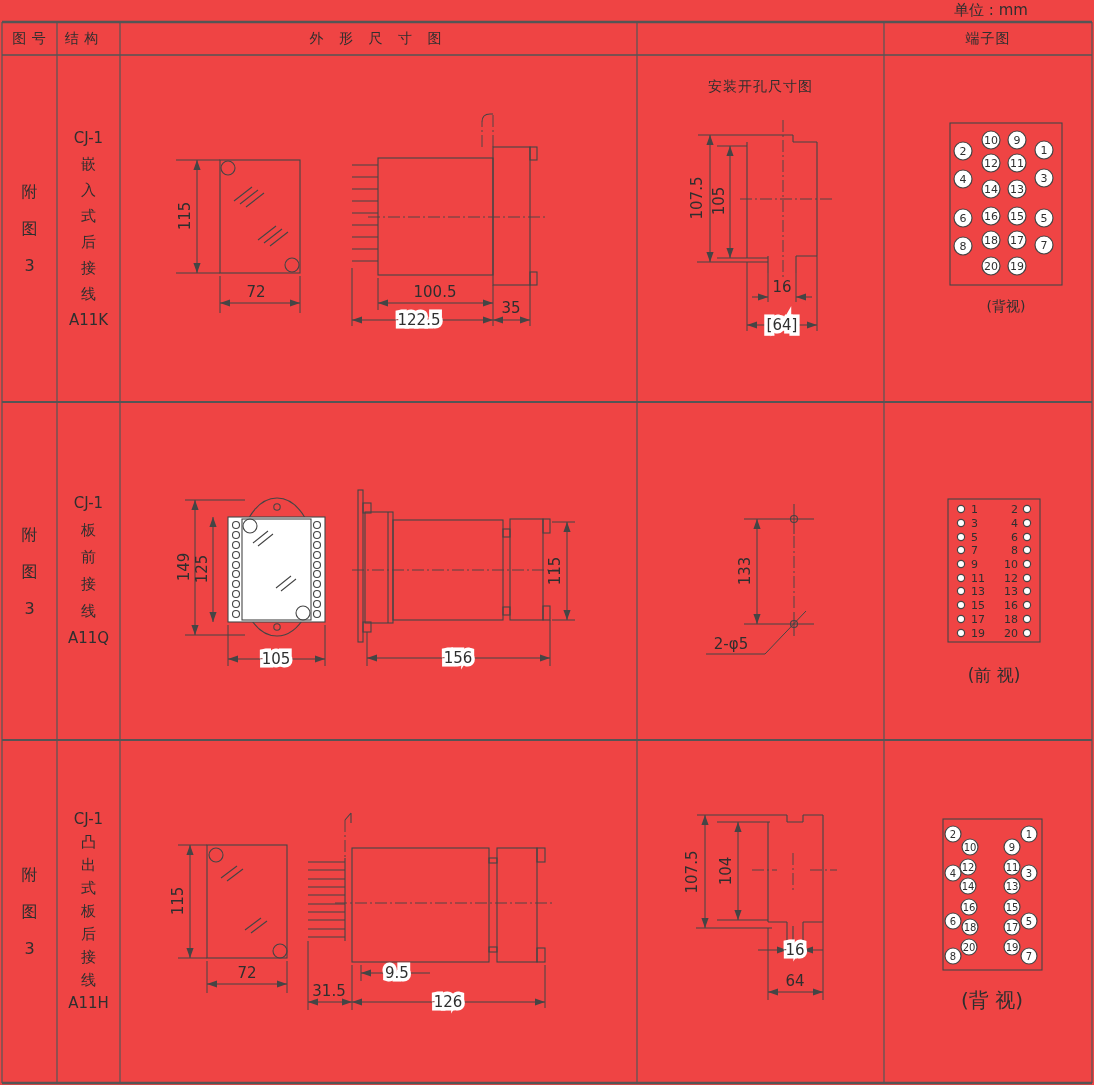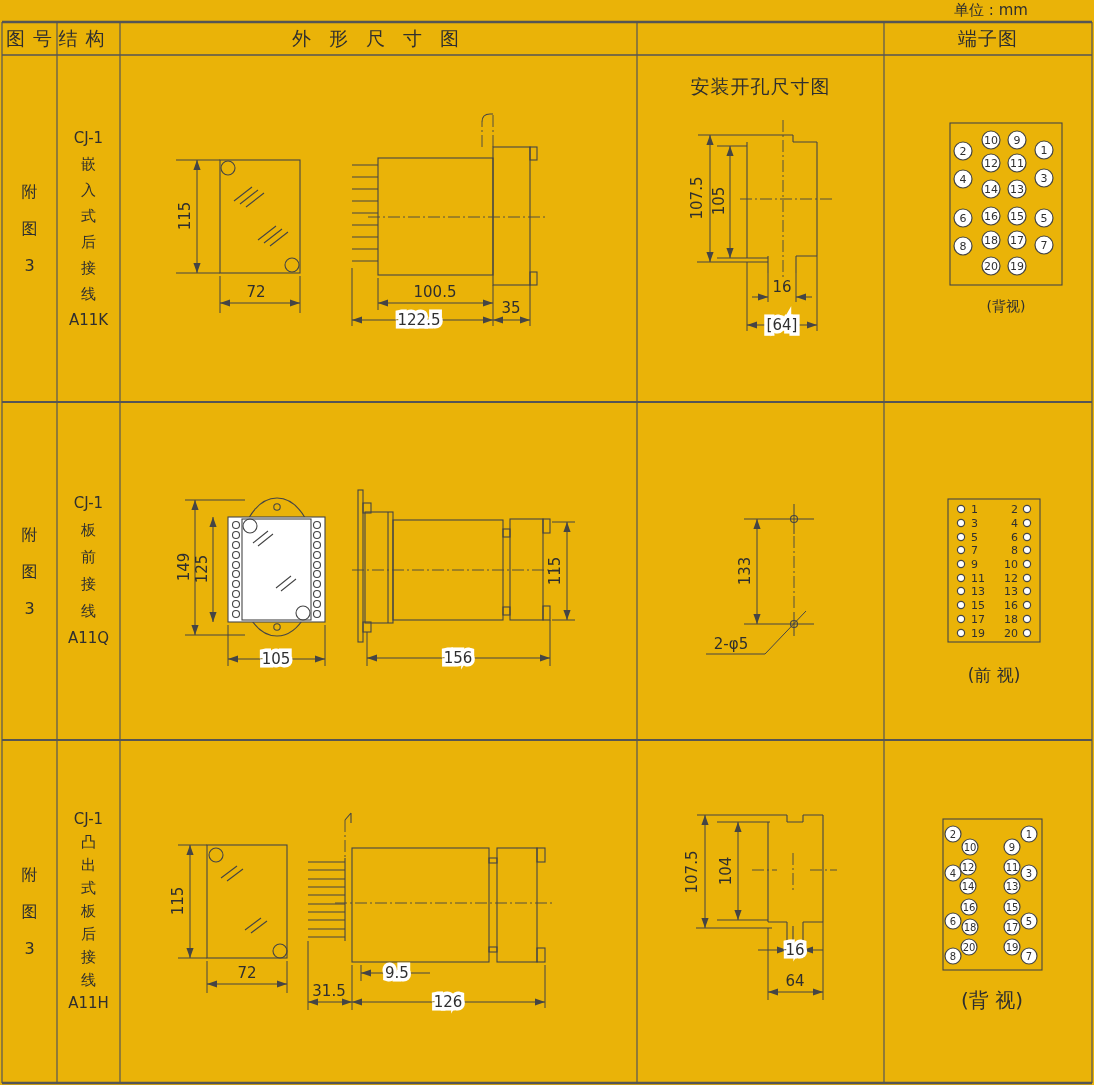--- a/index.html
+++ b/index.html
@@ -1,20 +1,20 @@
 <!DOCTYPE html>
 <html><head>
 <meta charset="utf-8">
 <style>
   html,body{margin:0;padding:0;background:#fff;}
-  .page{position:relative;width:1094px;height:1085px;background:#eab308;
+  .page{position:relative;width:1094px;height:1085px;background:#ef4444;
         font-family:"DejaVu Sans",sans-serif;color:#333;overflow:hidden;}
   .cell{position:absolute;display:flex;align-items:center;justify-content:center;
         text-align:center;color:#2f2f2f;}
-  .hdr{font-size:19px;letter-spacing:1px;}
+  .hdr{font-size:14px;letter-spacing:1px;font-family:Liberation Serif, serif;}
   .pre{white-space:pre-line;}
   .fig{font-size:16px;line-height:37px;}
   .lh26{font-size:15px;line-height:26px;}
   .lh27{font-size:15px;line-height:27px;}
   .lh23{font-size:15px;line-height:23px;}
   .unit{position:absolute;left:911px;top:0;width:160px;height:20px;line-height:20px;
         text-align:center;font-size:15px;color:#2f2f2f;}
   svg{position:absolute;left:0;top:0;font-family:"DejaVu Sans",sans-serif;}
   .ln{stroke:#454545;stroke-width:1.1;fill:none;}
   .lnf{stroke:#454545;stroke-width:1.1;fill:#fff;}

